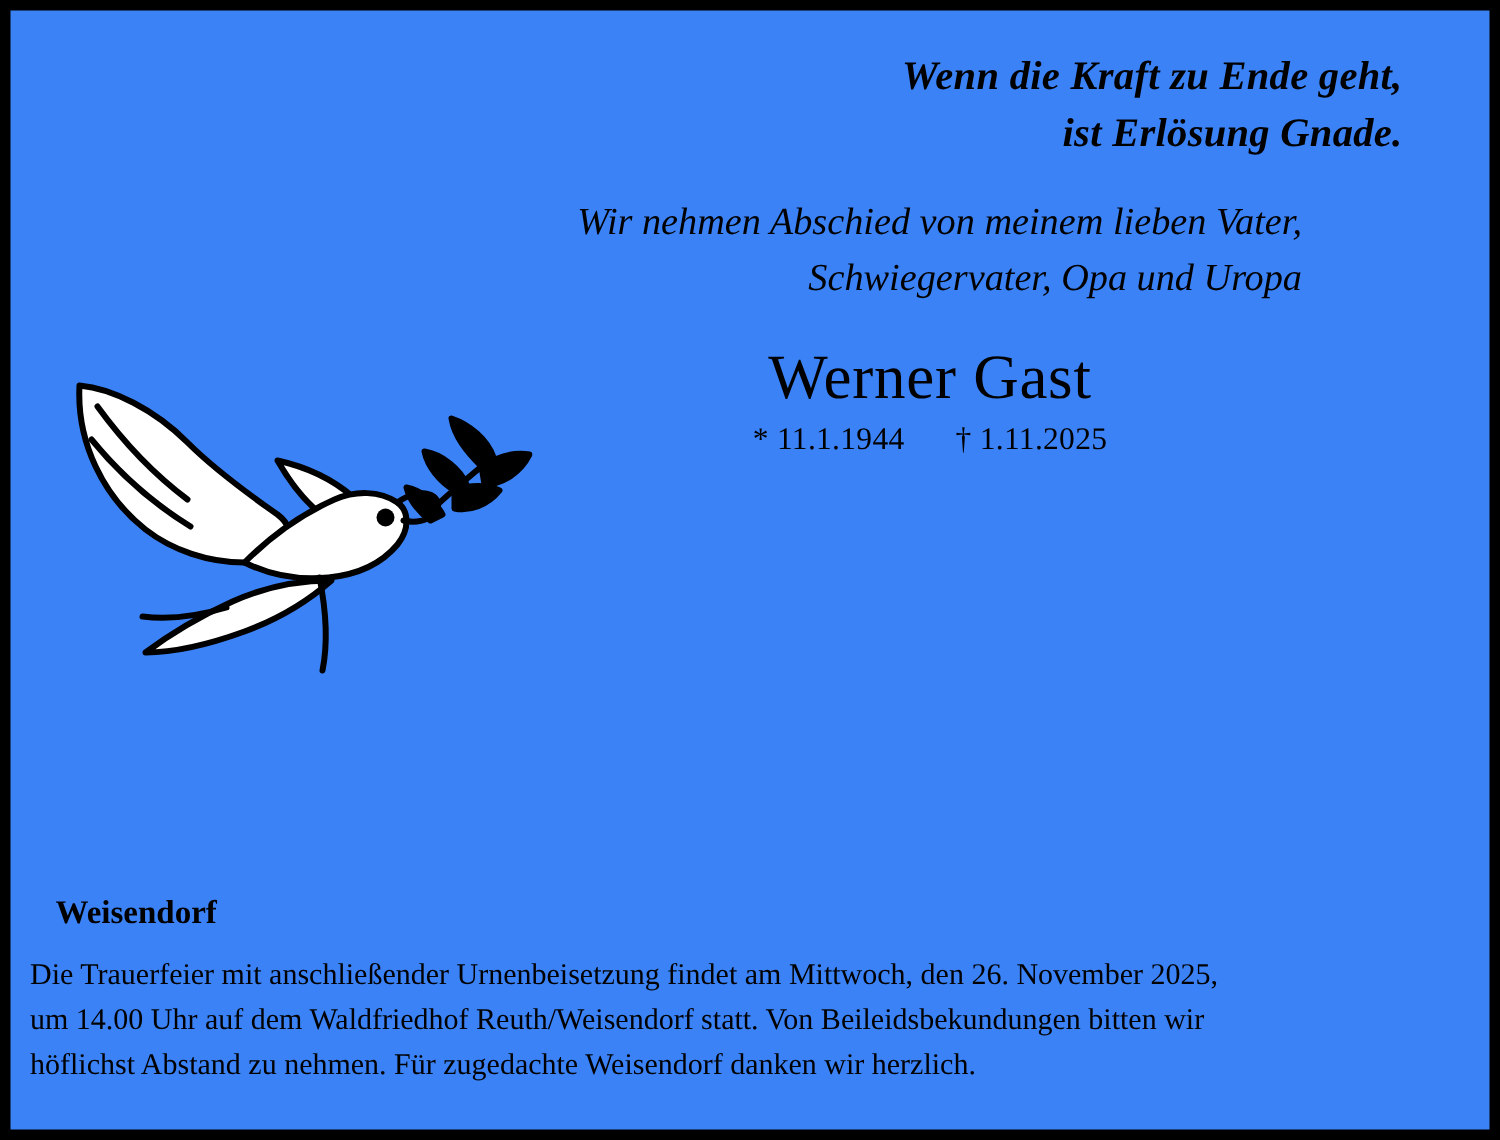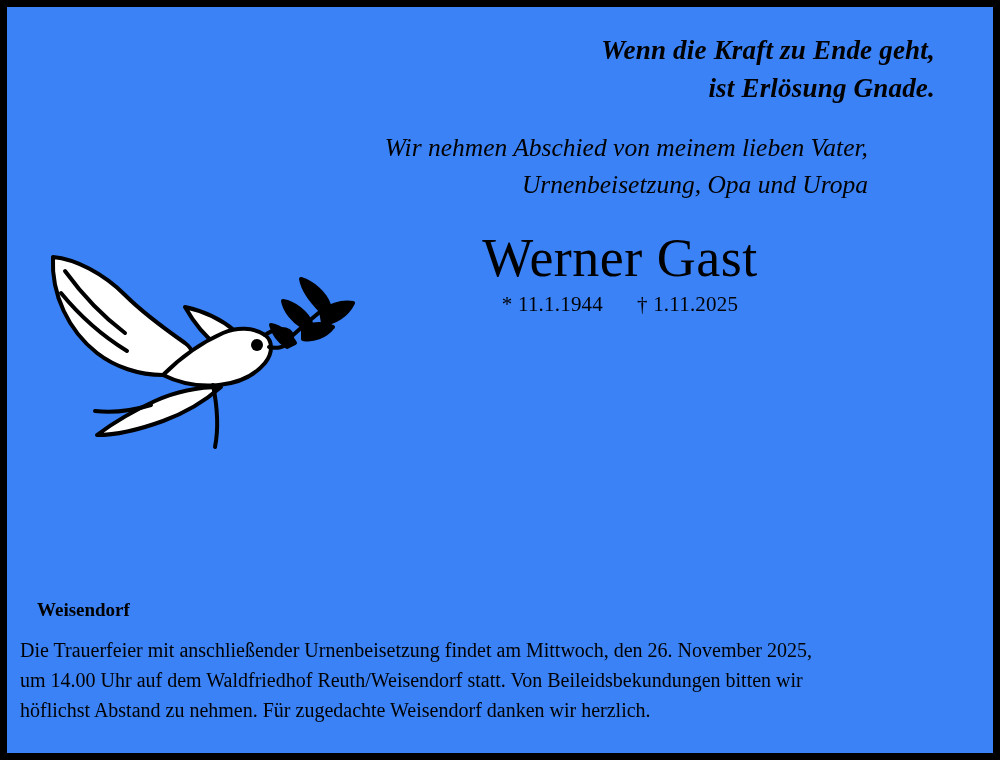--- a/index.html
+++ b/index.html
@@ -55,21 +55,21 @@
   }
   .intro div { white-space: nowrap; }
 
   
   .name-block {
     margin-top: 26px;
     text-align: center;
     padding-left: 240px;
   }
   .deceased-name {
-    font-size: 54px;
+    font-size: 42px;
     line-height: 1.05;
     letter-spacing: 0.5px;
     white-space: nowrap;
   }
   .dates {
     margin-top: 6px;
     font-size: 21px;
     letter-spacing: 0.2px;
   }
   .dates .birth { margin-right: 34px; text-align: right; }
@@ -83,21 +83,21 @@
     line-height: 1.38;
   }
   .family div { white-space: nowrap; }
   .family .bold { font-weight: bold; }
 
   
   .place {
     position: absolute;
     left: 30px;
     bottom: 132px;
-    font-size: 19px;
+    font-size: 22px;
     font-weight: bold;
   }
 
   
   .closing {
     position: absolute;
     left: 13px;
     right: 26px;
     bottom: 28px;
     font-size: 20px;
@@ -122,21 +122,21 @@
 <div class="notice">
   <div class="inner">
 
     <div class="motto">
       <div>Wenn die Kraft zu Ende geht,</div>
       <div>ist Erlösung Gnade.</div>
     </div>
 
     <div class="intro">
       <div>Wir nehmen Abschied von meinem lieben Vater,</div>
-      <div>Urnenbeisetzung, Opa und Uropa</div>
+      <div>Schwiegervater, Opa und Uropa</div>
     </div>
 
     <div class="name-block">
       <div class="deceased-name">Werner Gast</div>
       <div class="dates">
         <span class="birth">* 11.1.1944</span><span class="death">† 1.11.2025</span>
       </div>
     </div>
 
 

